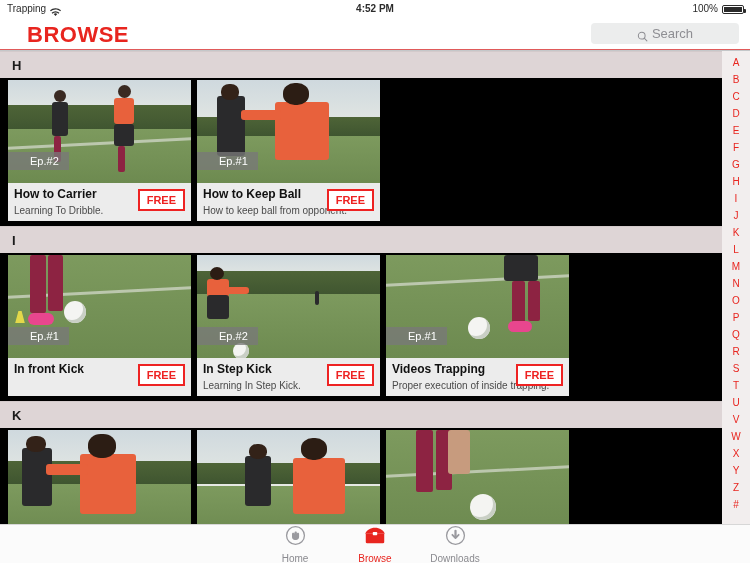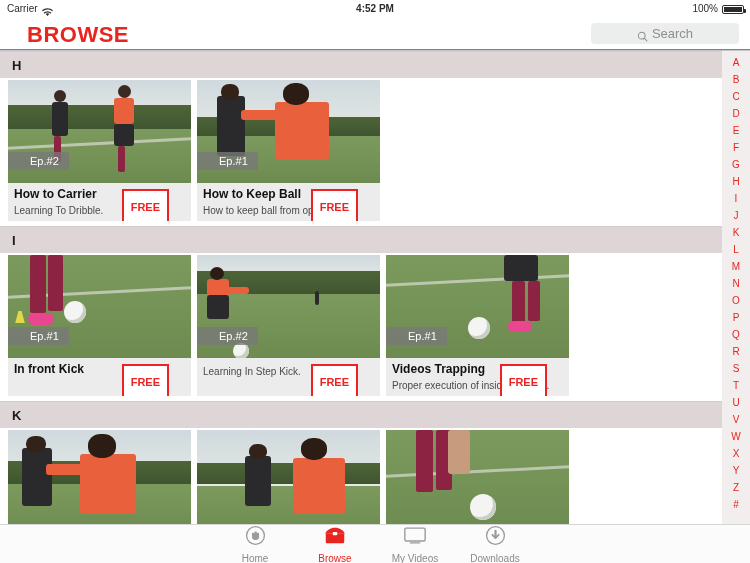--- a/index.html
+++ b/index.html
@@ -49,21 +49,21 @@
   }
   .section-header {
     width: 722px; height: 27px; background: #ded5d6;
     display: flex; align-items: center;
     border-top: 1px solid #d3cacb;
   }
   .section-header .letter {
     margin-left: 12px; color: #1b1b1b; font-size: 13px; font-weight: bold;
   }
 
-  .row { position: relative; width: 722px; background: #ffffff; display: flex; gap: 6px; padding: 2px 0 5px 8px; }
+  .row { position: relative; width: 722px; background: #000000; display: flex; gap: 6px; padding: 2px 0 5px 8px; }
   .card { width: 183px; background: #ececec; position: relative; overflow: hidden; }
   .card.partial { }
   .thumb { width: 183px; height: 103px; position: relative; overflow: hidden; background:#6f8a55; }
   .thumb .sky { position:absolute; left:0; top:0; width:100%; height:38%; background: linear-gradient(#cfd9de, #e6e9e4); }
   .thumb .trees { position:absolute; left:0; top:24%; width:100%; height:26%; background: linear-gradient(#4e6437, #3f5530); }
   .thumb .grass { position:absolute; left:0; bottom:0; width:100%; height:52%; background: linear-gradient(#7d9a5e, #6d8a50); }
   .thumb .line { position:absolute; left:-10%; width:120%; height:3px; background:#d8ddd2; opacity:.7; transform: rotate(-3deg); }
   .figA { position:absolute; background:#2a2a2c; border-radius: 3px; }
   .figB { position:absolute; background:#e8613c; border-radius: 3px; }
   .figC { position:absolute; background:#8d2342; border-radius: 2px; }
@@ -72,24 +72,24 @@
   .ep-badge {
     position: absolute; left: 0; bottom: 13px;
     background: rgba(120,120,120,0.78);
     color: #ffffff; font-size: 11px;
     padding: 3px 10px 3px 22px;
   }
   .meta { padding: 4px 6px 6px 6px; position: relative; height: 38px; }
   .title { font-size: 12px; font-weight: bold; color: #111; line-height: 14px; }
   .subtitle { font-size: 10px; color: #4a4a4a; margin-top: 4px; line-height: 12px; }
   .free-btn {
-    position: absolute; right: 22px; top: 6px;
+    position: absolute; right: 6px; top: 6px;
     border: 2px solid #ee2222; color: #ee2222;
     background: #ffffff; font-size: 11px; font-weight: bold;
-    padding: 10px 7px; line-height: 12px;
+    padding: 3px 7px; line-height: 12px;
   }
 
   
   .indexbar {
     position: absolute; top: 51px; right: 0; width: 28px; height: 473px;
     background: #f2eeee;
     display: flex; flex-direction: column; align-items: center;
     justify-content: flex-start; padding-top: 3px;
   }
   .indexbar span {
@@ -108,21 +108,21 @@
   .tab .tl { font-size: 10px; color: #8a8a8f; margin-top: 7px; }
   .tab.active .tl { color: #e8251f; }
 </style>
 </head>
 <body>
 
 <div class="screen">
 
   <div class="statusbar">
     <div class="sb-left">
-      <span>Carrier</span>
+      <span>Trapping</span>
       <span class="wifi-ico">
         <svg viewBox="0 0 16 12" width="11" height="9">
             <path d="M8 11.2 5.4 8.2a4 4 0 0 1 5.2 0Z" fill="#2b2b2b"></path>
             <path d="M8 6.1c1.7 0 3.2.6 4.4 1.7l1.3-1.5A8.6 8.6 0 0 0 8 4.1a8.6 8.6 0 0 0-5.7 2.2l1.3 1.5A6.5 6.5 0 0 1 8 6.1Z" fill="#2b2b2b"></path>
             <path d="M8 1.6c2.6 0 5 .9 6.8 2.5l1.2-1.4A12 12 0 0 0 8 -.2 12 12 0 0 0 0 2.7l1.2 1.4A10 10 0 0 1 8 1.6Z" fill="#2b2b2b"></path>
           </svg>
       </span>
     </div>
     <div class="sb-center">4:52 PM</div>
     <div class="sb-right">
@@ -220,20 +220,21 @@
             <div class="grass" style="height:62%"></div>
           <div class="figB" style="left:10px;top:24px;width:22px;height:18px;"></div>
           <div class="figA" style="left:10px;top:40px;width:22px;height:24px;"></div>
           <div class="figA" style="left:13px;top:12px;width:14px;height:13px;border-radius:50%;background:#2c1d14;"></div>
           <div class="figB" style="left:28px;top:32px;width:24px;height:7px;"></div>
           <div class="ballx" style="left:36px;top:88px;"></div>
           <div class="figA" style="left:118px;top:36px;width:4px;height:14px;"></div>
           <div class="ep-badge">Ep.#2</div>
         </div>
         <div class="meta">
+          <div class="title">In Step Kick</div>
           <div class="subtitle">Learning In Step Kick.</div>
           <div class="free-btn">FREE</div>
         </div>
       </div>
       <div class="card">
         <div class="thumb">
           <div class="grass" style="height:100%"></div>
           <div class="line" style="top:24px"></div>
           <div class="figA" style="left:118px;top:0px;width:34px;height:26px;"></div>
           <div class="figC" style="left:126px;top:26px;width:13px;height:42px;"></div>
@@ -336,29 +337,20 @@
         <svg viewBox="0 0 26 20" width="24" height="19">
           <path d="M3 8h20v9a1.5 1.5 0 0 1-1.5 1.5h-17A1.5 1.5 0 0 1 3 17Z" fill="#e8251f"></path>
           <path d="M13 1.5c5 0 9.2 2.6 10.6 6.5H2.4C3.8 4.1 8 1.5 13 1.5Z" fill="#e8251f"></path>
           <rect x="10.6" y="6.2" width="4.8" height="3.4" rx="0.8" fill="#ffffff"></rect>
         </svg>
       </div>
       <div class="tl">Browse</div>
     </div>
     <div class="tab">
       <div class="ti">
-        <svg viewBox="0 0 26 20" width="24" height="19">
-          <rect x="2" y="2" width="22" height="14" rx="1.6" fill="none" stroke="#9a9a9f" stroke-width="1.5"></rect>
-          <line x1="8" y1="18" x2="18" y2="18" stroke="#9a9a9f" stroke-width="1.5" stroke-linecap="round"></line>
-        </svg>
-      </div>
-      <div class="tl">My Videos</div>
-    </div>
-    <div class="tab">
-      <div class="ti">
         <svg viewBox="0 0 24 24" width="21" height="21">
           <circle cx="12" cy="12" r="10.2" fill="none" stroke="#9a9a9f" stroke-width="1.5"></circle>
           <path d="M12 6.4v8.2M8.4 11.2 12 15l3.6-3.8" fill="none" stroke="#9a9a9f" stroke-width="2" stroke-linecap="round" stroke-linejoin="round"></path>
           <rect x="11" y="6" width="2" height="8" fill="#9a9a9f"></rect>
         </svg>
       </div>
       <div class="tl">Downloads</div>
     </div>
   </div>
 

